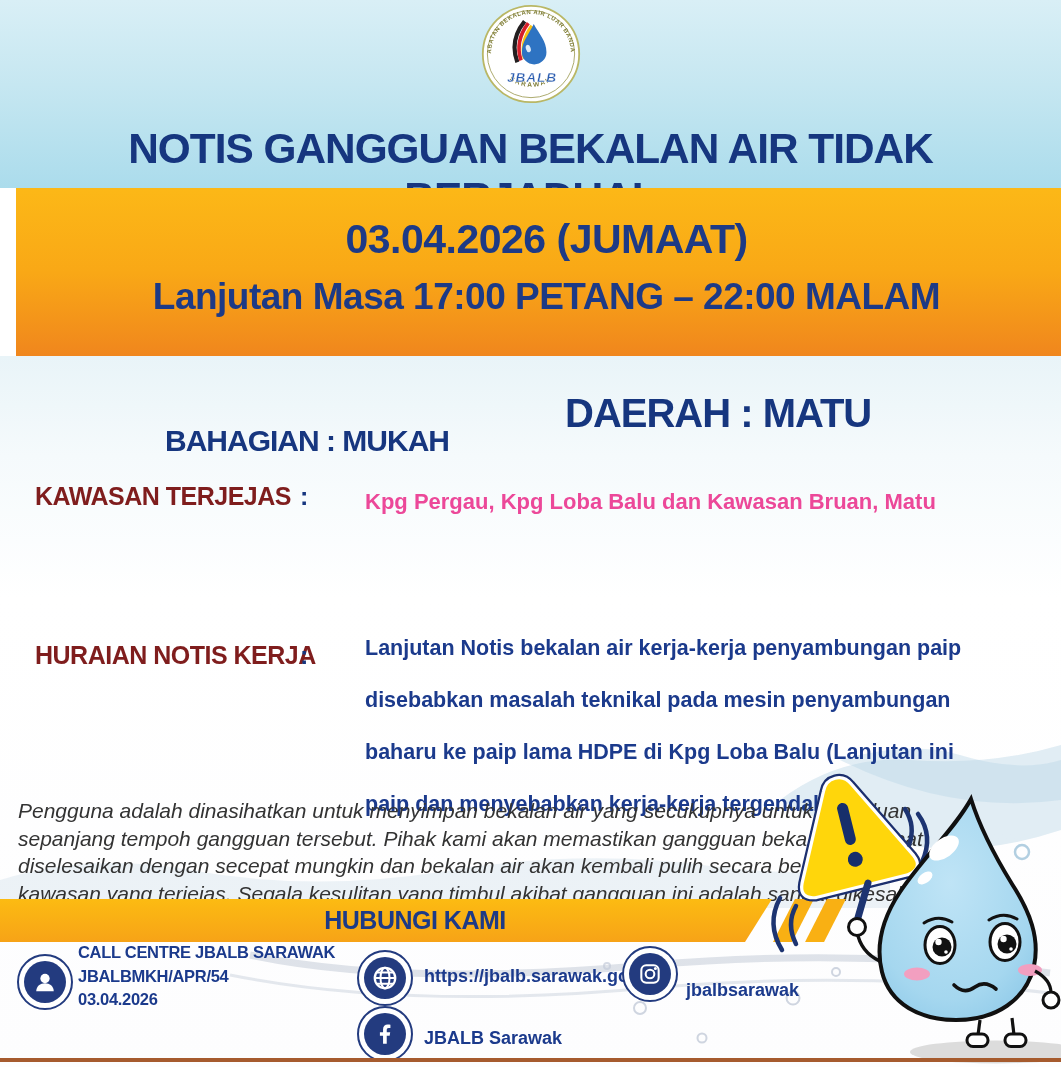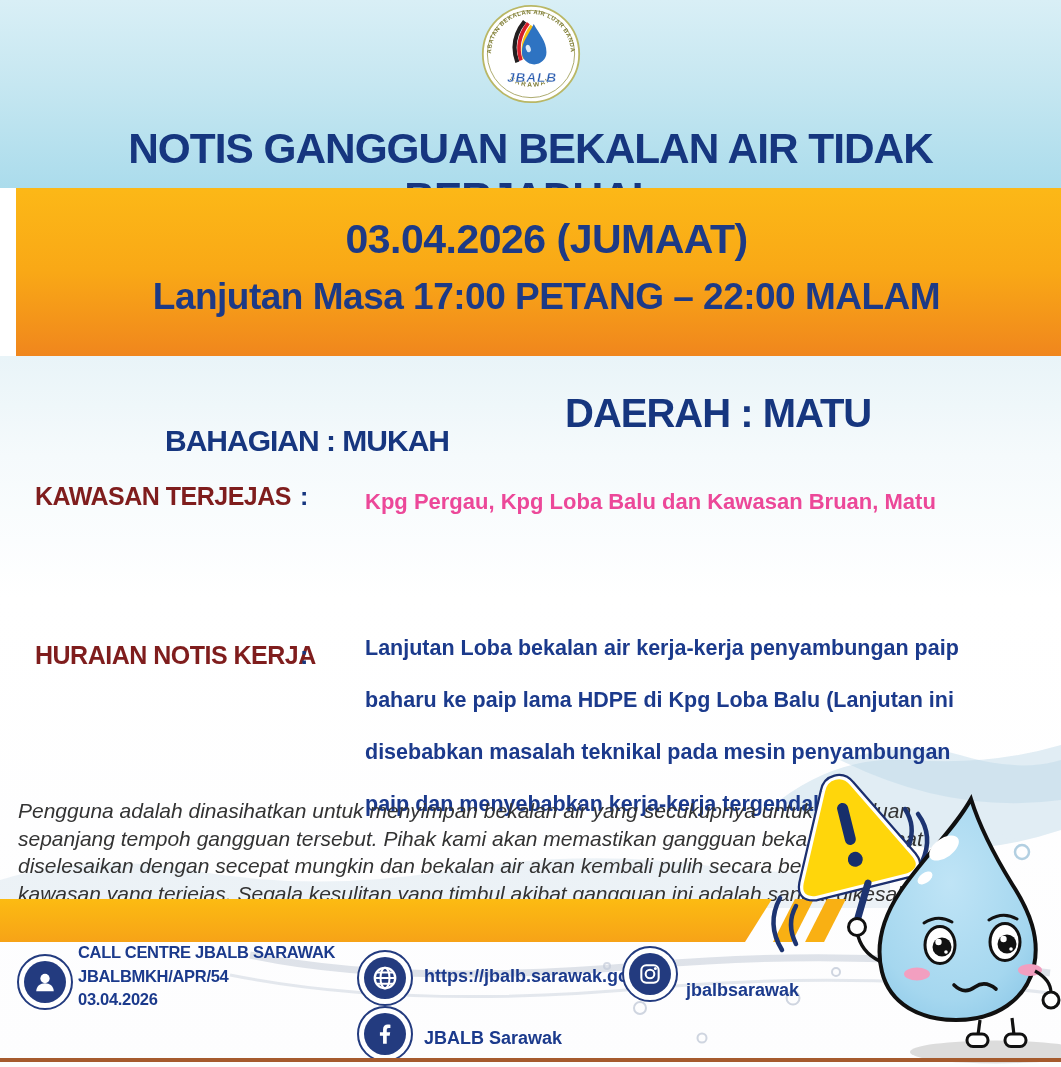--- a/index.html
+++ b/index.html
@@ -122,36 +122,37 @@
   <div class="loc-bahagian">BAHAGIAN : MUKAH</div>
   <div class="loc-daerah">DAERAH : MATU</div>
 
   <div class="field-label" style="left:35px;top:482px;">KAWASAN TERJEJAS</div>
   <div class="field-colon" style="top:482px;">:</div>
   <div class="kawasan-value">Kpg Pergau, Kpg Loba Balu dan Kawasan Bruan, Matu</div>
 
   <div class="field-label" style="left:35px;top:641px;">HURAIAN NOTIS KERJA</div>
   <div class="field-colon" style="top:641px;">:</div>
   <div class="huraian-text">
-    <div>Lanjutan Loba bekalan air kerja-kerja penyambungan paip</div>
+    <div>Lanjutan Notis bekalan air kerja-kerja penyambungan paip</div>
+    <div>disebabkan masalah teknikal pada mesin penyambungan</div>
     <div>baharu ke paip lama HDPE di Kpg Loba Balu (Lanjutan ini</div>
-    <div>disebabkan masalah teknikal pada mesin penyambungan</div>
     <div>paip dan menyebabkan kerja-kerja tergendala</div>
   </div>
 
   <div class="advisory">
     <div>Pengguna adalah dinasihatkan untuk menyimpan bekalan air yang secukupnya untuk keperluan</div>
     <div>sepanjang tempoh gangguan tersebut. Pihak kami akan memastikan gangguan bekalan air dapat</div>
     <div>diselesaikan dengan secepat mungkin dan bekalan air akan kembali pulih secara berperingkat di</div>
     <div>kawasan yang terjejas. Segala kesulitan yang timbul akibat gangguan ini adalah sangat dikesali.</div>
   </div>
 
   <div class="hubungi-bar"></div>
   <div class="stripe s1"></div>
   <div class="stripe s2"></div>
+  <div class="hubungi-label">HUBUNGI KAMI</div>
 
   <div class="cicon" style="left:17px;top:954px;">
     <div class="disc">
       <svg viewBox="0 0 24 24" width="28" height="28">
         <circle cx="12" cy="9" r="4" fill="#ffffff"></circle>
         <path d="M4.5 20 C 4.5 15.5 8 13 12 13 C 16 13 19.5 15.5 19.5 20 Z" fill="#ffffff"></path>
       </svg>
     </div>
   </div>
   <div class="call-block">

